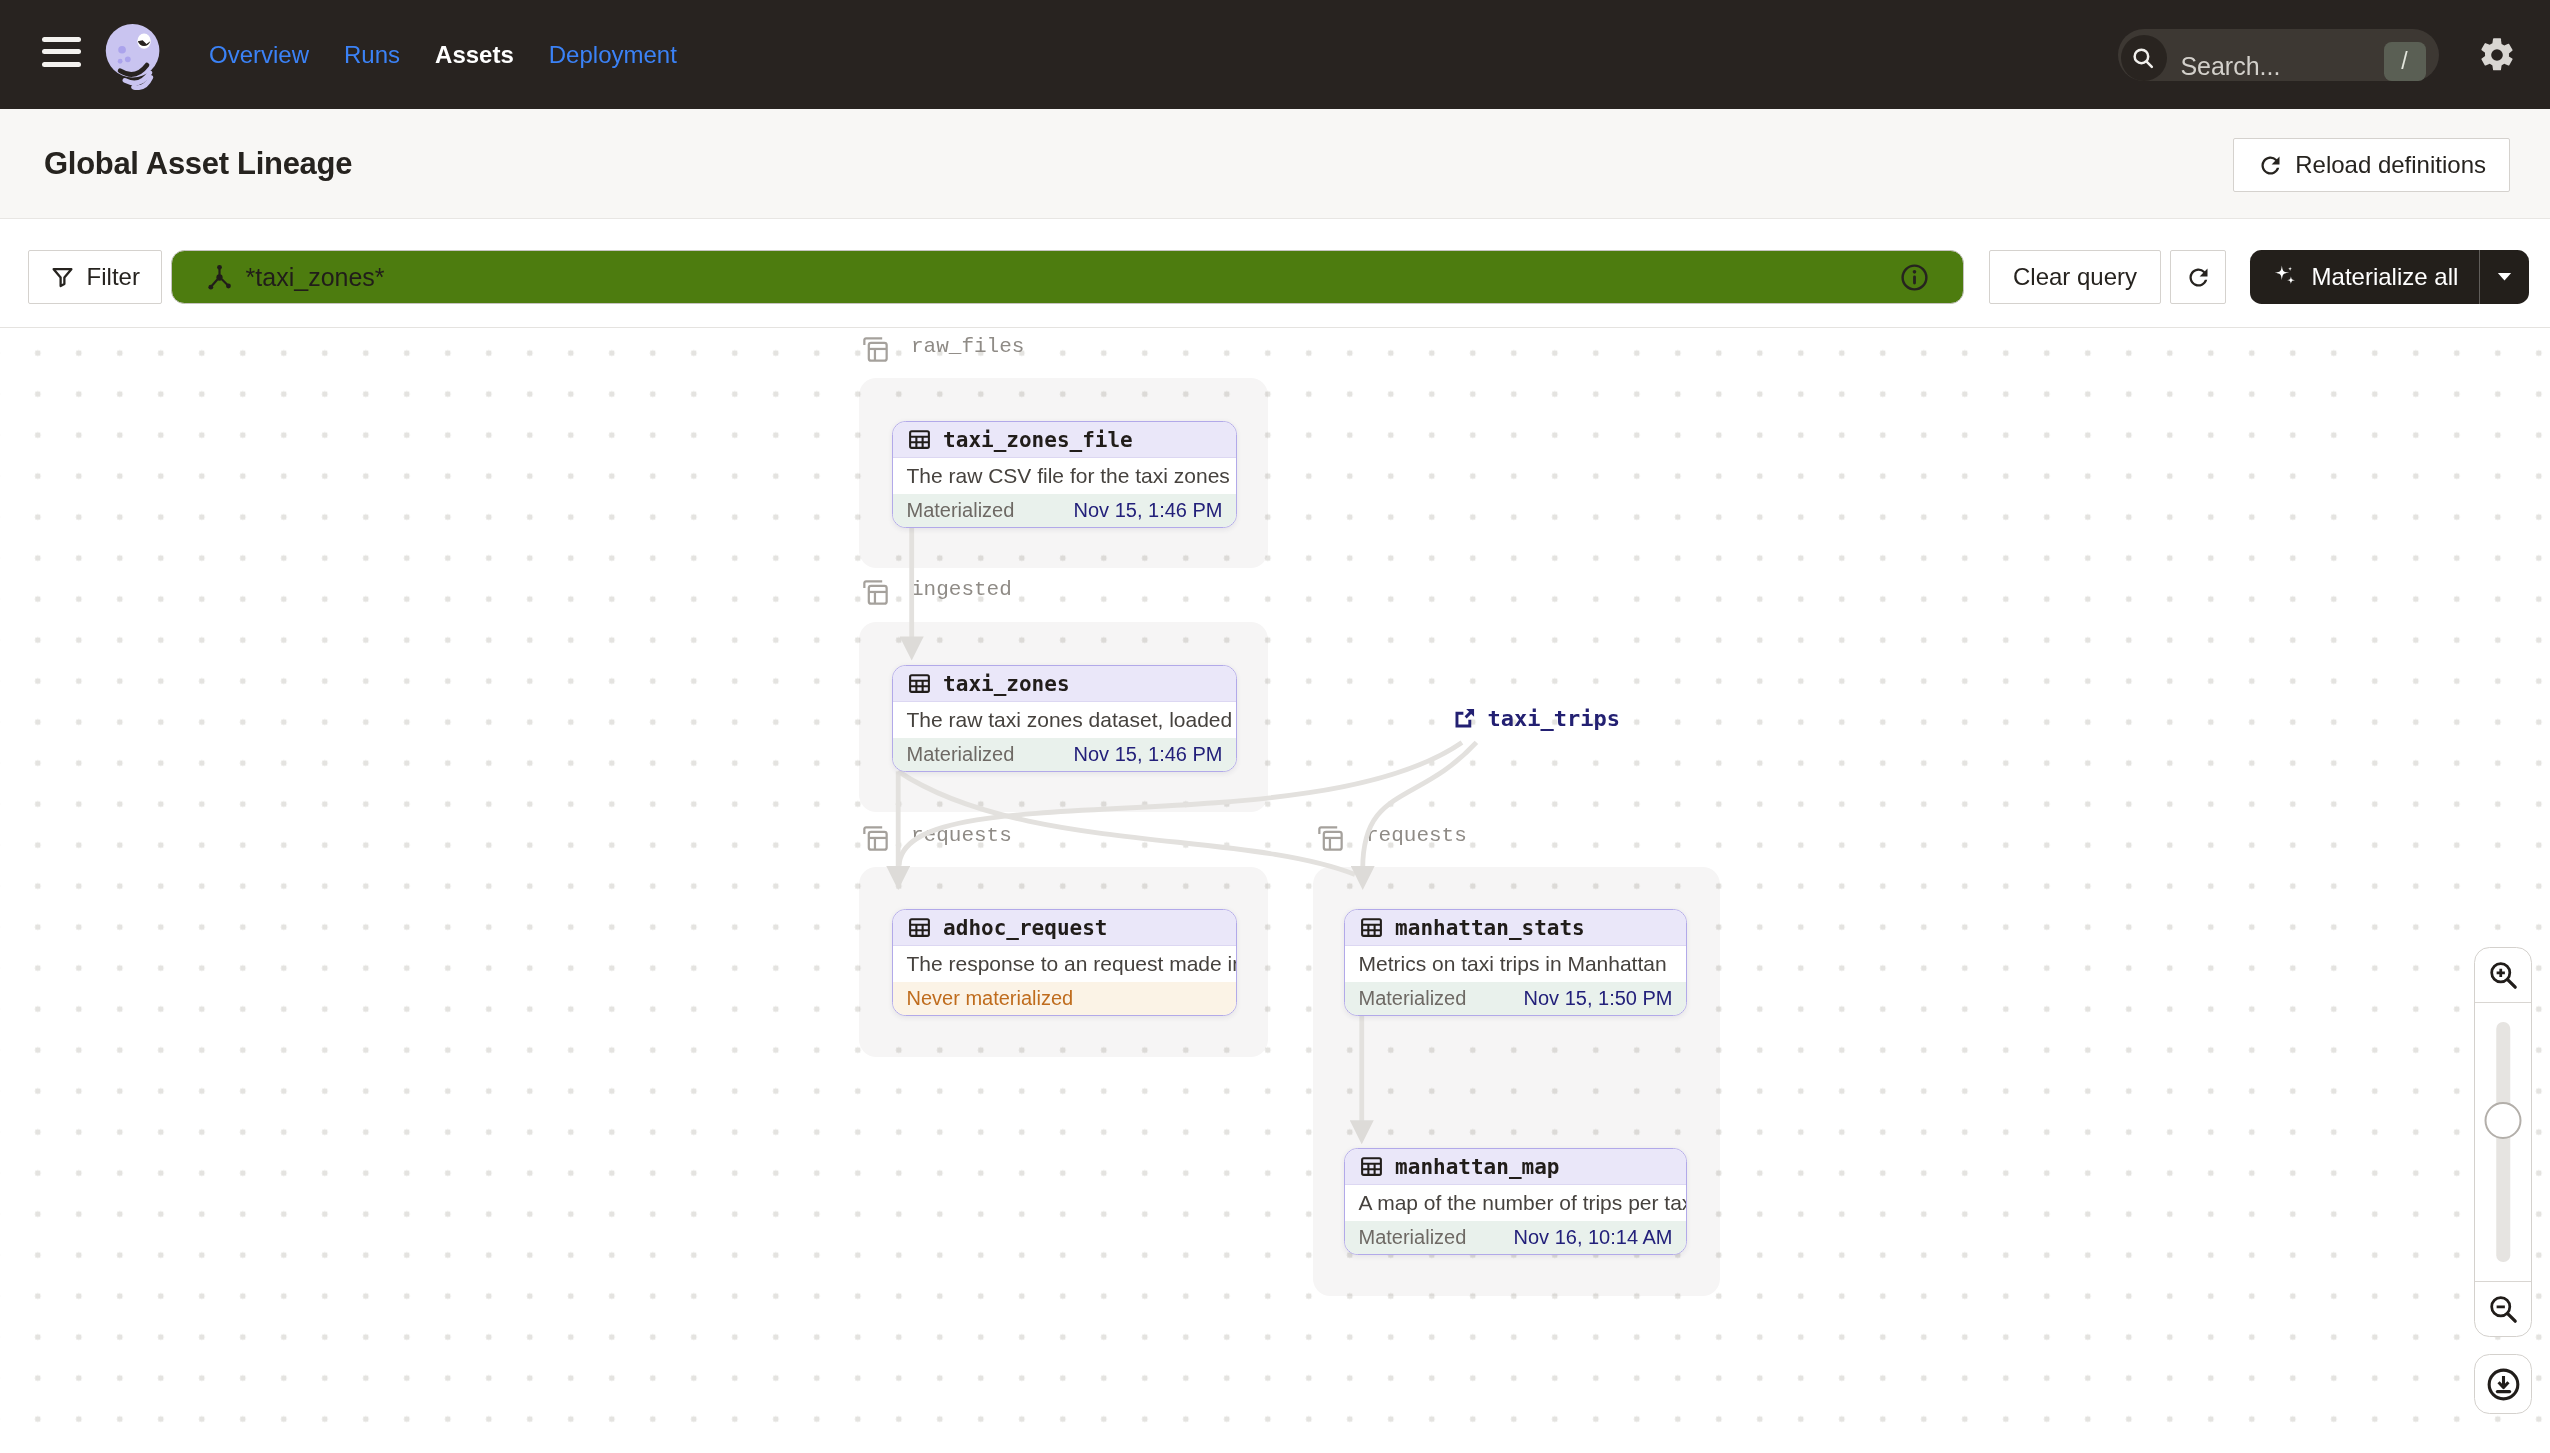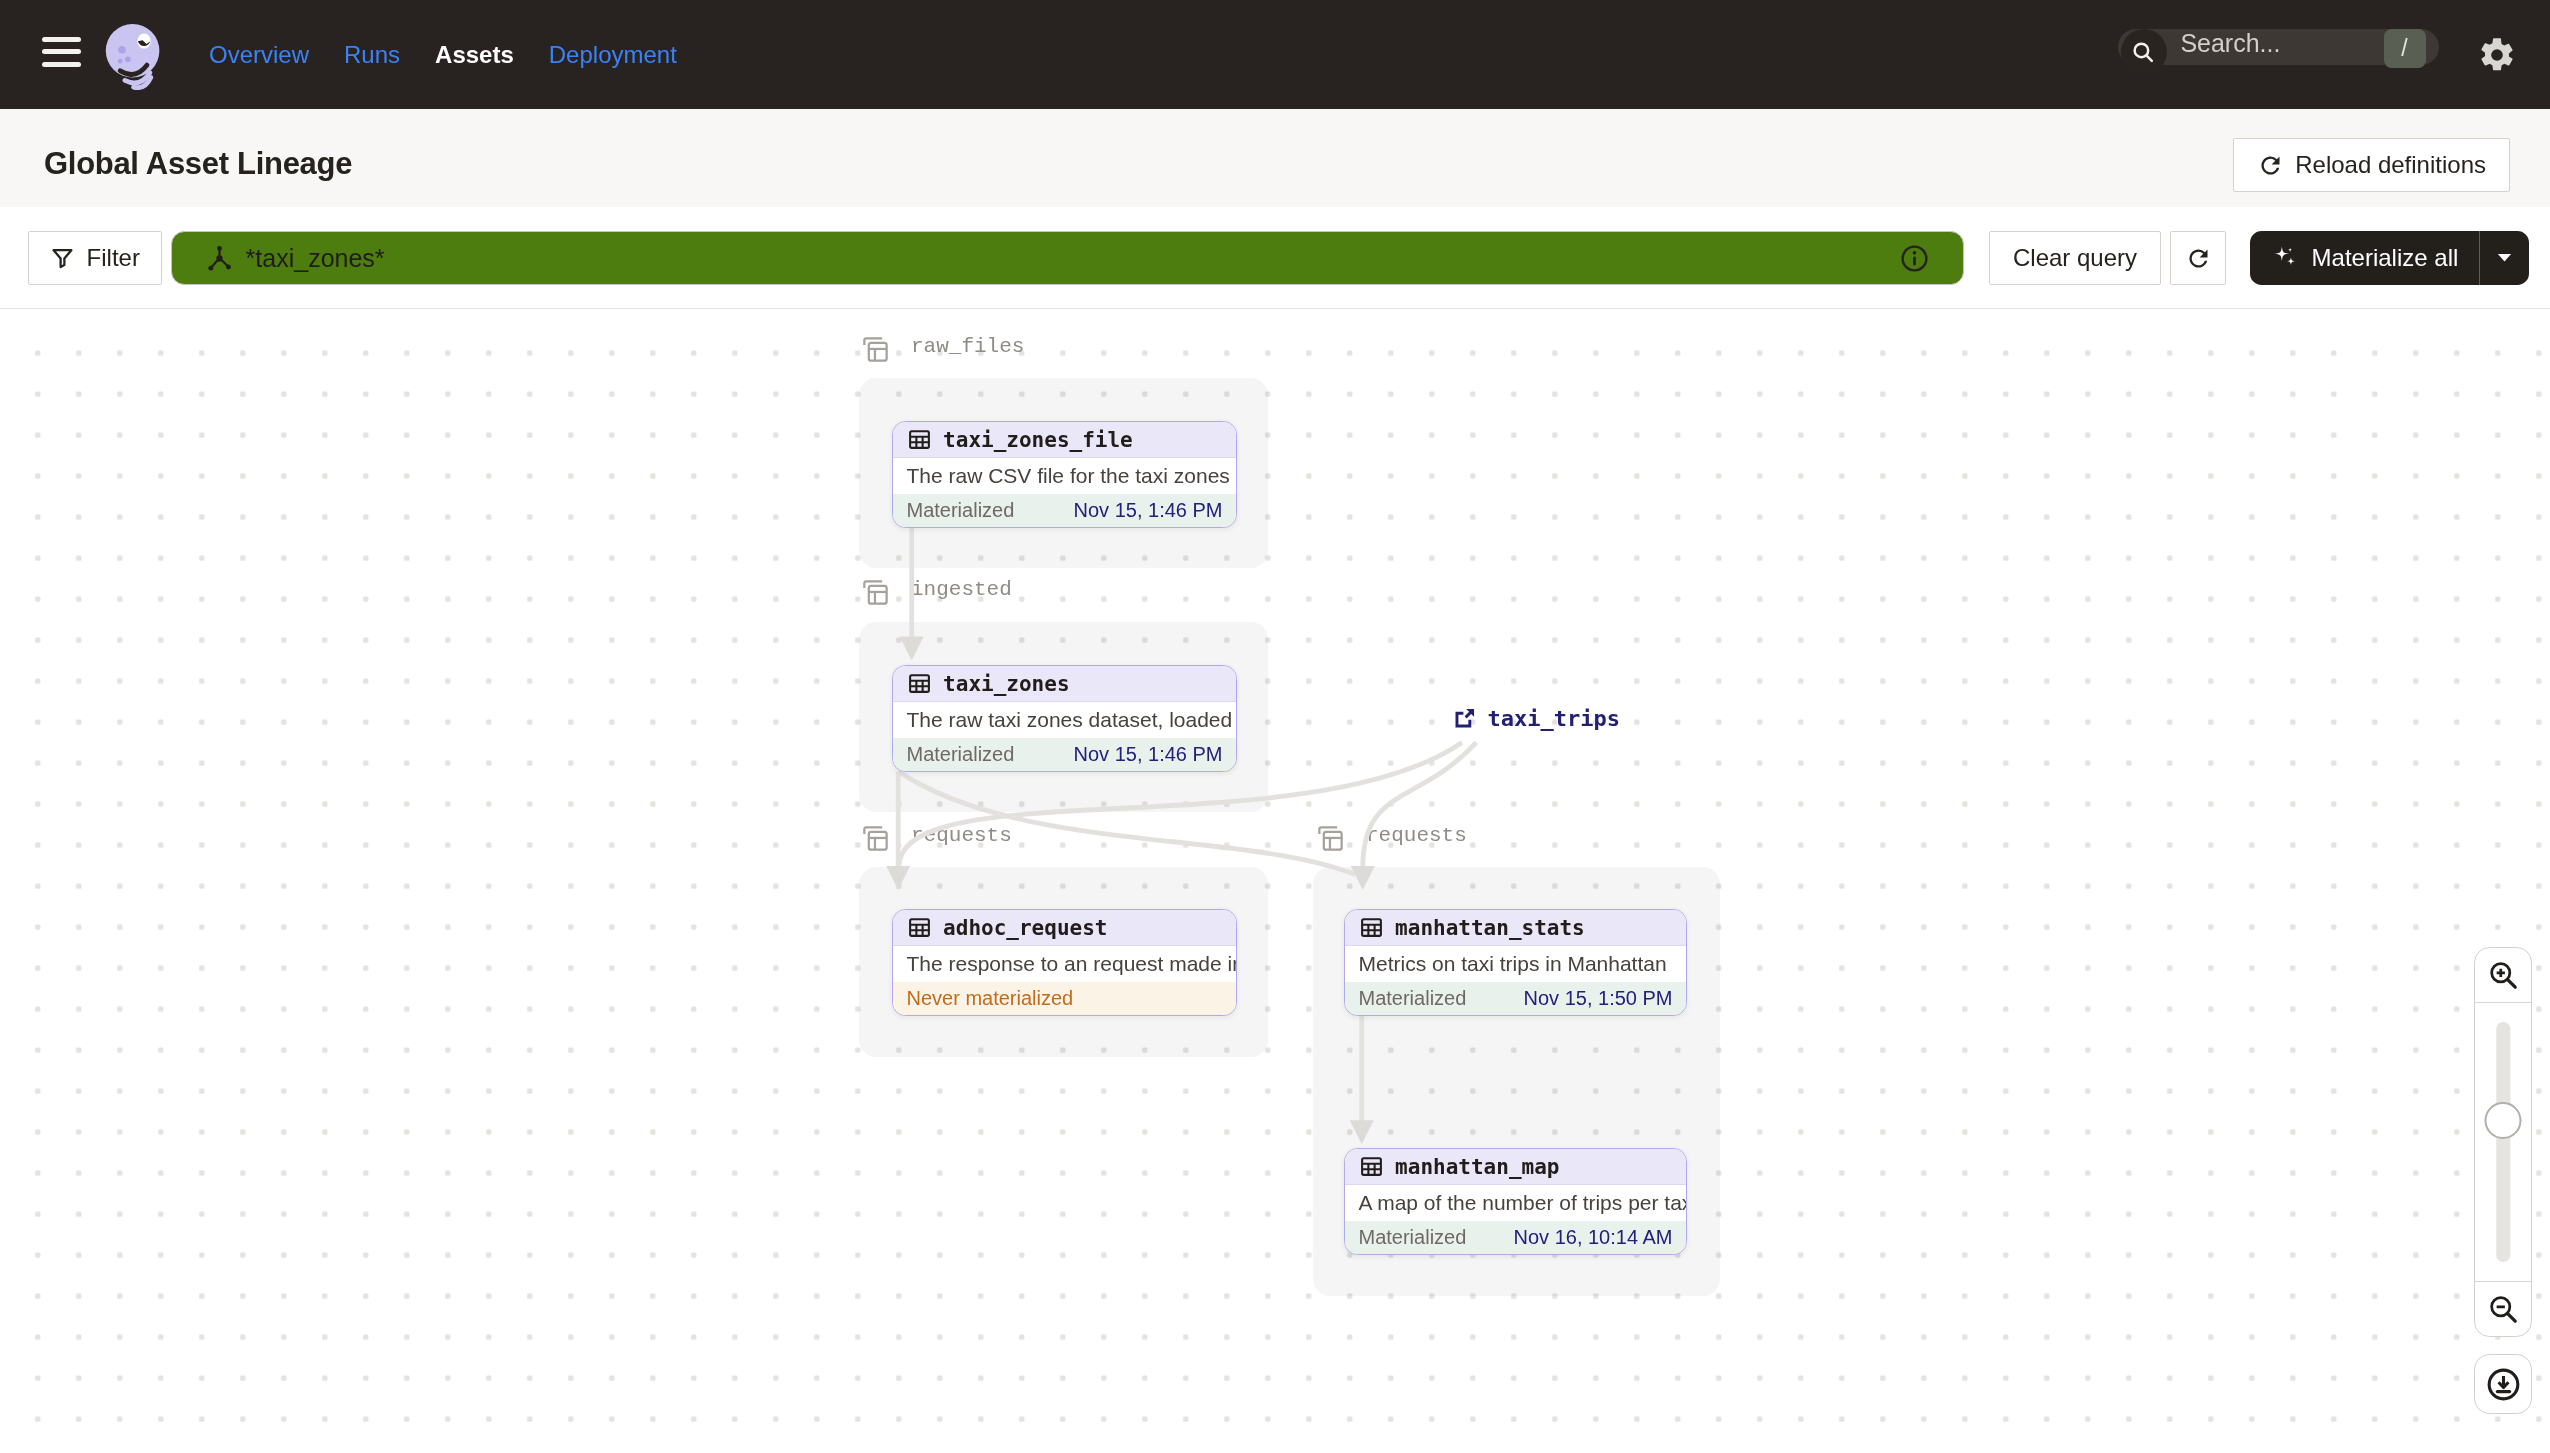--- a/index.html
+++ b/index.html
@@ -8,34 +8,34 @@
   .screen { position:relative; width:2550px; height:1453px; overflow:hidden; background:#fff; }
 
   
   .navbar { position:absolute; left:0; top:0; width:2550px; height:109px; background:#282320; }
   .hamburger { position:absolute; left:42px; top:37px; width:39px; height:36px; cursor:pointer; }
   .hamburger span { display:block; width:39px; height:4.8px; background:#f4f2ef; border-radius:2.9px; margin-bottom:7.7px; }
   .logo { position:absolute; left:101px; top:21px; width:67px; height:69px; }
   .nav-links { position:absolute; left:209px; top:0; height:109px; display:flex; align-items:center; gap:35px; }
   .nav-link { font-size:24px; color:#3b82f6; cursor:pointer; }
   .nav-link.active { color:#ffffff; font-weight:bold; }
-  .search-pill { position:absolute; left:2118px; top:29px; width:321px; height:36px; border-radius:26px; background:#3d3833; display:flex; align-items:flex-start; cursor:text; }
+  .search-pill { position:absolute; left:2118px; top:29px; width:321px; height:52px; border-radius:26px; background:#3d3833; display:flex; align-items:flex-end; cursor:text; }
   .search-circle { width:46px; height:46px; margin-left:2.9px; border-radius:50%; background:#292420; display:flex; align-items:center; justify-content:center; }
   .search-placeholder { margin-left:13.5px; font-size:25px; color:#d3d0cb; flex:1; }
   .kbd-slash { margin-right:13.5px; min-width:42px; height:39px; border-radius:7.7px; background:#5a5f54; color:#e3e6dd; font-size:23px; display:flex; align-items:center; justify-content:center; }
   .gear-btn { position:absolute; left:2477px; top:35px; width:40px; height:40px; cursor:pointer; }
 
   
   .titlebar { position:absolute; left:0; top:109px; width:2550px; height:110px; background:#f8f7f5; border-bottom:1px solid #e8e6e3; }
   .page-title { position:absolute; left:44px; top:0; height:110px; display:flex; align-items:center; font-size:31px; font-weight:bold; color:#26231f; letter-spacing:-0.3px; }
   .btn { display:inline-flex; align-items:center; justify-content:center; gap:11.6px; background:#fff; border:1.4px solid #d5d2ce; border-radius:2px; font-size:24px; color:#26231f; cursor:pointer; }
   .reload-btn { position:absolute; right:40px; top:29px; height:54px; padding:0 23px; }
 
   
-  .toolbar { position:absolute; left:0; top:207px; width:2550px; height:102px; background:#ffffff; border-bottom:1px solid #e5e3e0; }
+  .toolbar { position:absolute; left:0; top:226px; width:2550px; height:102px; background:#ffffff; border-bottom:1px solid #e5e3e0; }
   .filter-btn { position:absolute; left:28px; top:24px; height:54px; padding:0 21px; }
   .query-input { position:absolute; left:171px; top:24px; width:1793px; height:54px; background:#4d7c0f; border:1.4px solid #c6c3c0; border-radius:13.5px; display:flex; align-items:center; padding:0 33px; cursor:text; }
   .query-text { margin-left:11.6px; font-size:25px; color:#211d1a; flex:1; }
   .clear-btn { position:absolute; left:1989px; top:24px; height:54px; padding:0 23px; }
   .refresh-btn { position:absolute; left:2170px; top:24px; height:54px; width:56px; }
   .materialize { position:absolute; left:2250px; top:24px; height:54px; display:flex; background:#231f1b; border-radius:11.6px; overflow:hidden; }
   .materialize-main { display:flex; align-items:center; gap:11.6px; padding:0 21px; color:#fff; font-size:24px; cursor:pointer; }
   .materialize-caret { width:50px; display:flex; align-items:center; justify-content:center; border-left:1px solid rgba(255,255,255,0.28); cursor:pointer; }
 
   

